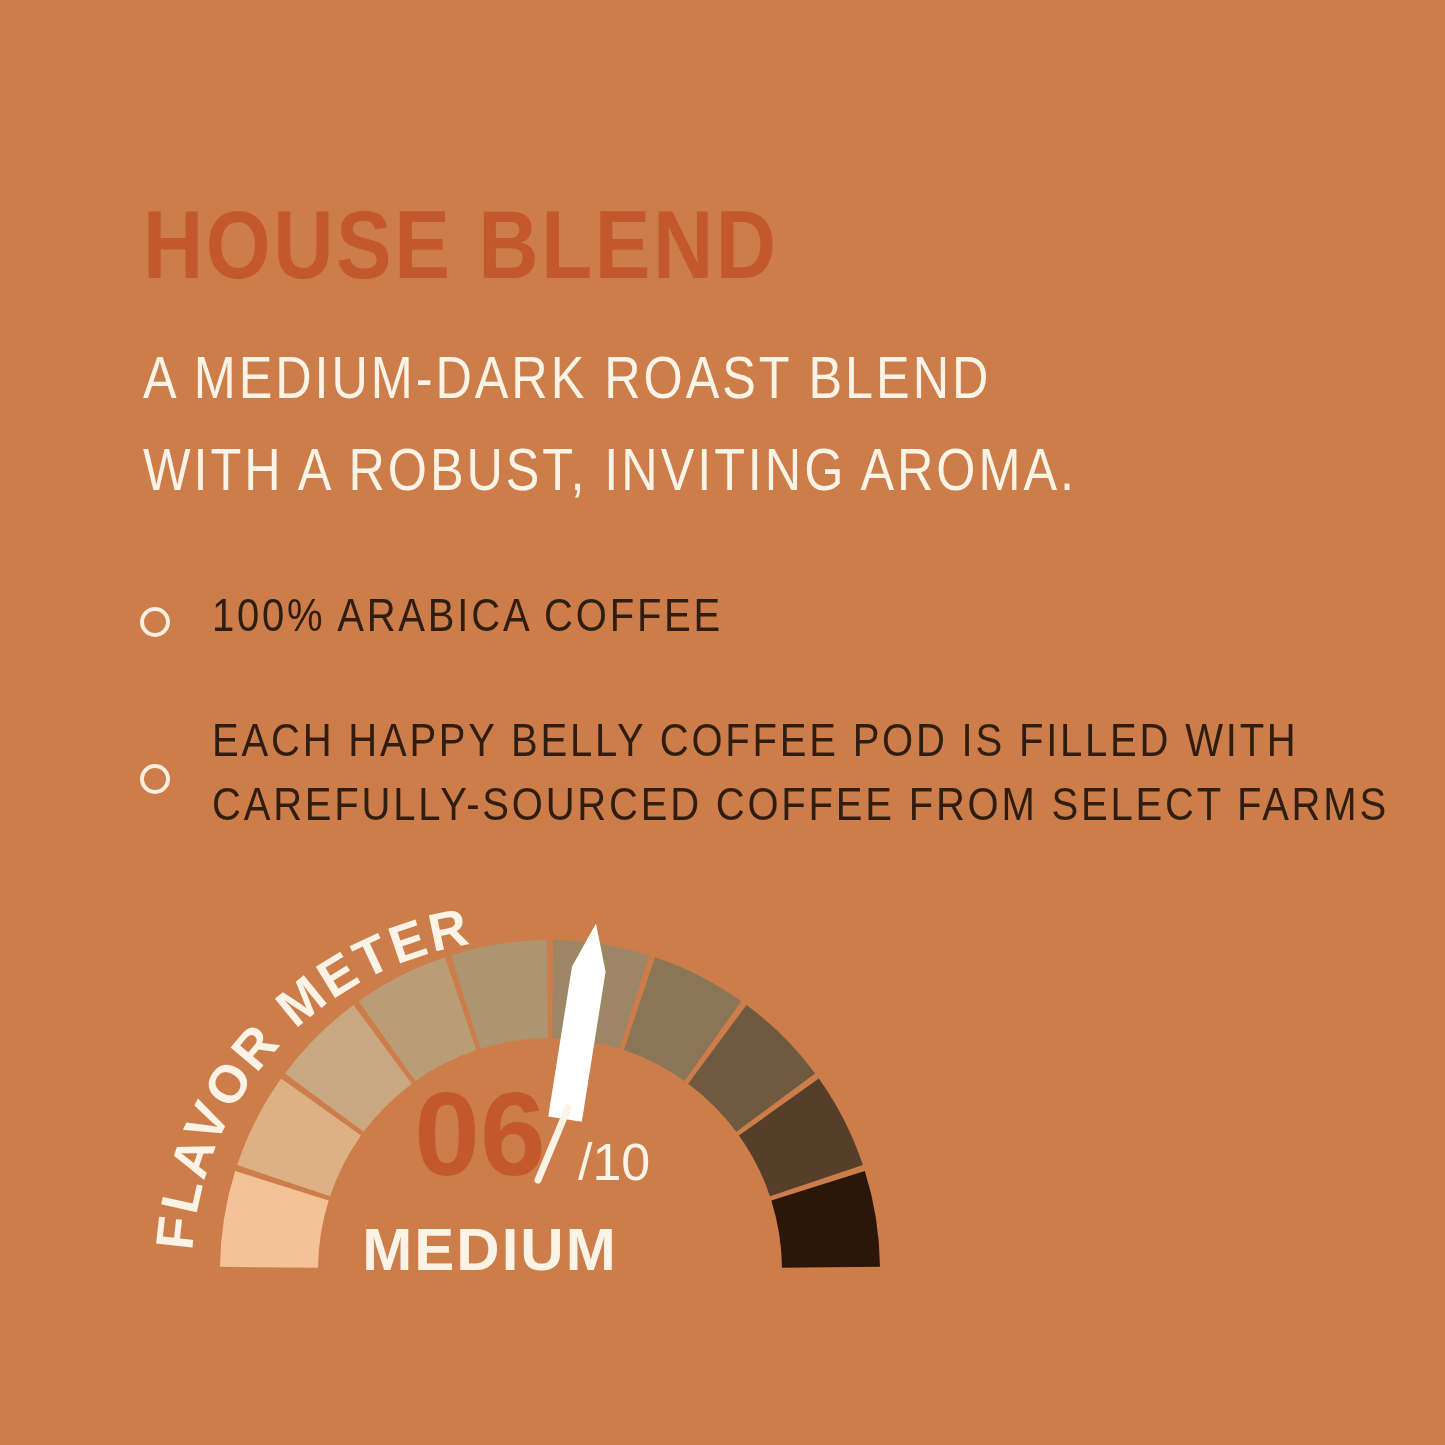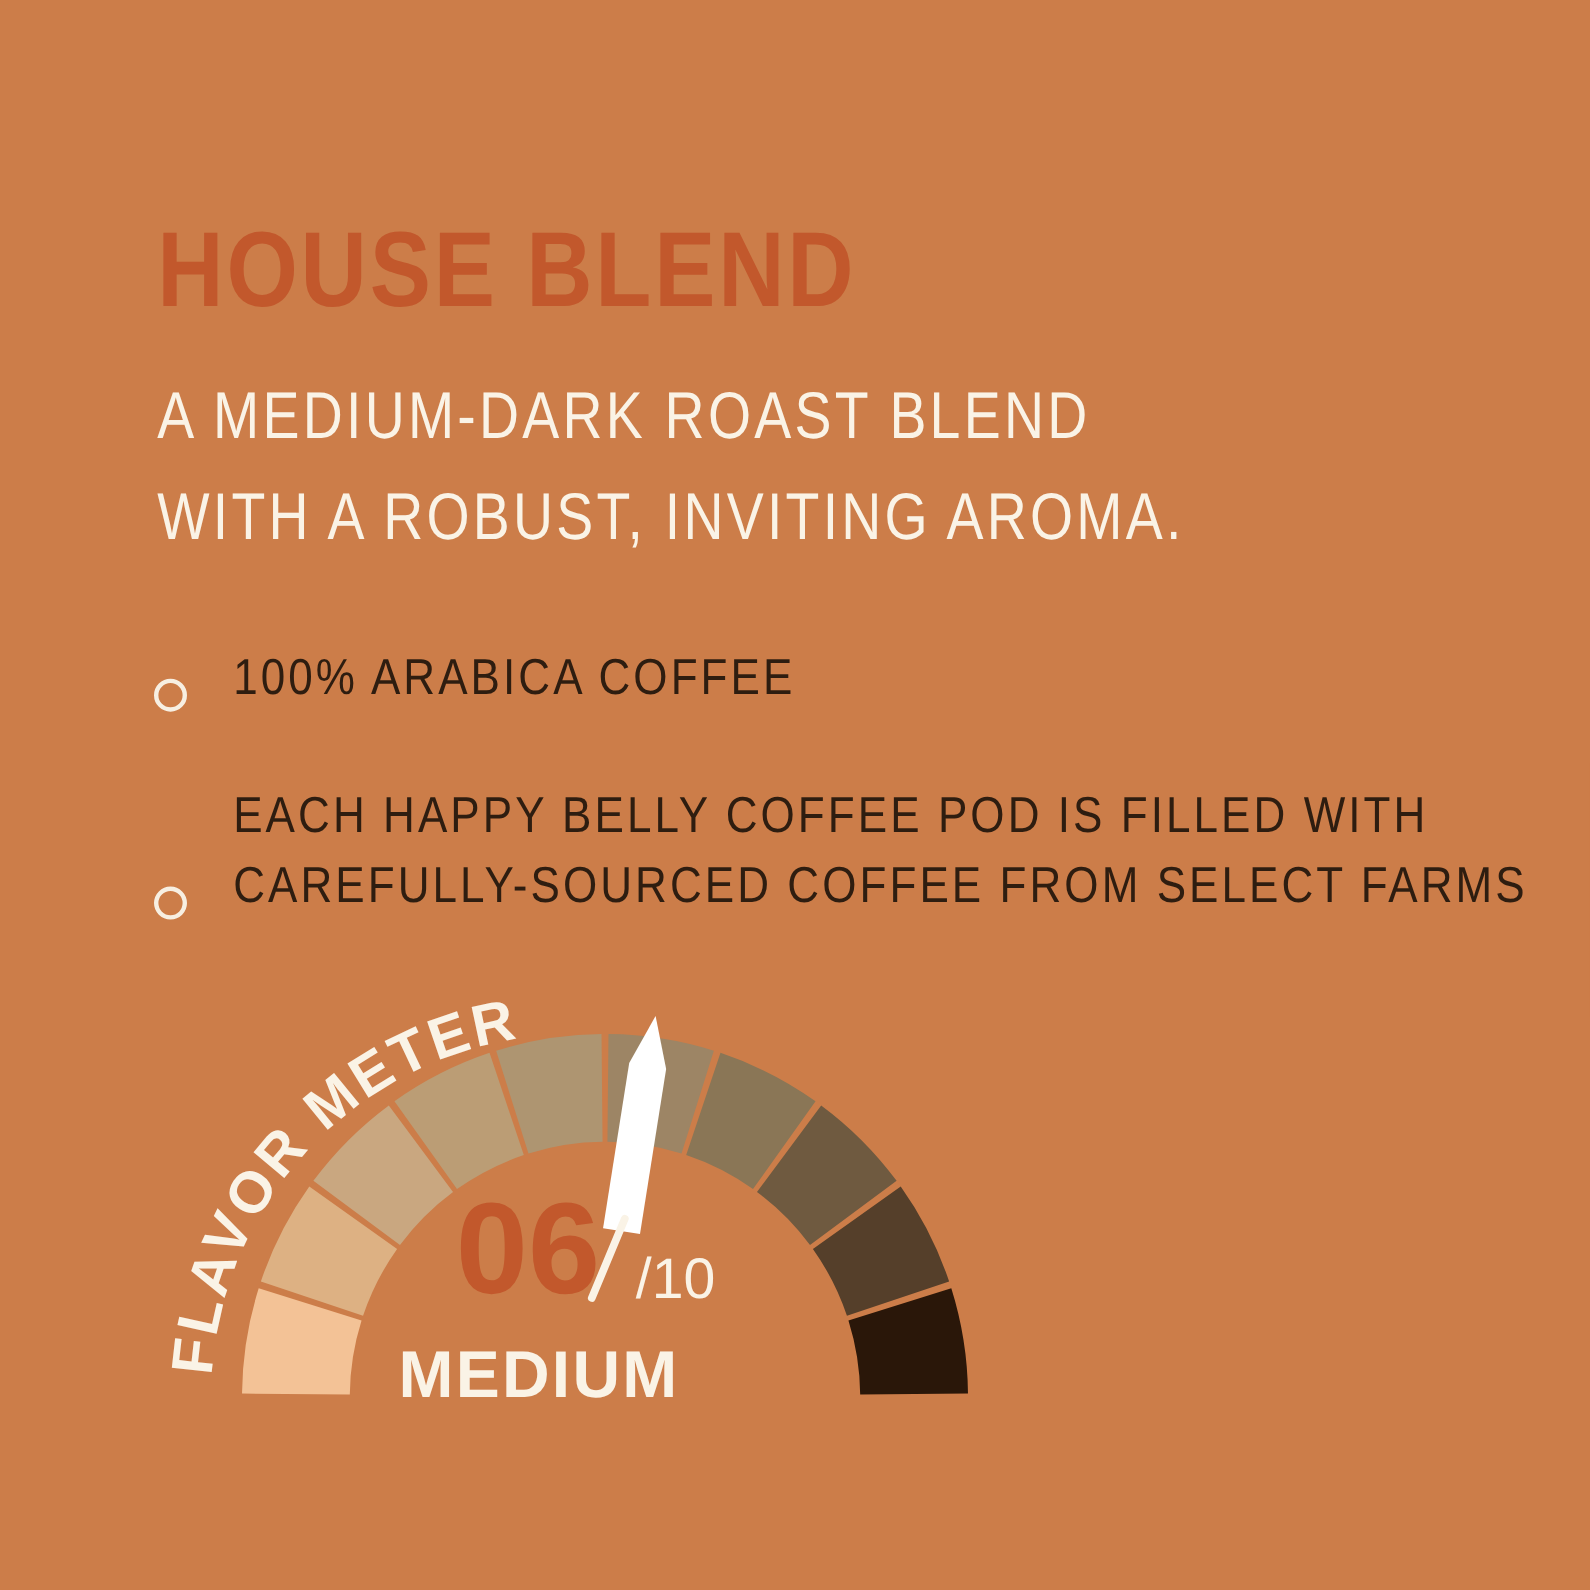--- a/index.html
+++ b/index.html
@@ -51,21 +51,21 @@
     transform-origin: left top;
     white-space: nowrap;
   }
   #subtitle .sub-line { display: block; }
 
   
   .bullet-row {
     position: absolute;
     left: 140px;
     display: flex;
-    align-items: flex-end;
+    align-items: center;
   }
   #bullet-1 { top: 583px; }
   #bullet-2 { top: 708px; }
 
   .bullet-dot {
     width: 22px;
     height: 22px;
     border: 4px solid #f7efe2;
     border-radius: 50%;
     flex: 0 0 auto;

